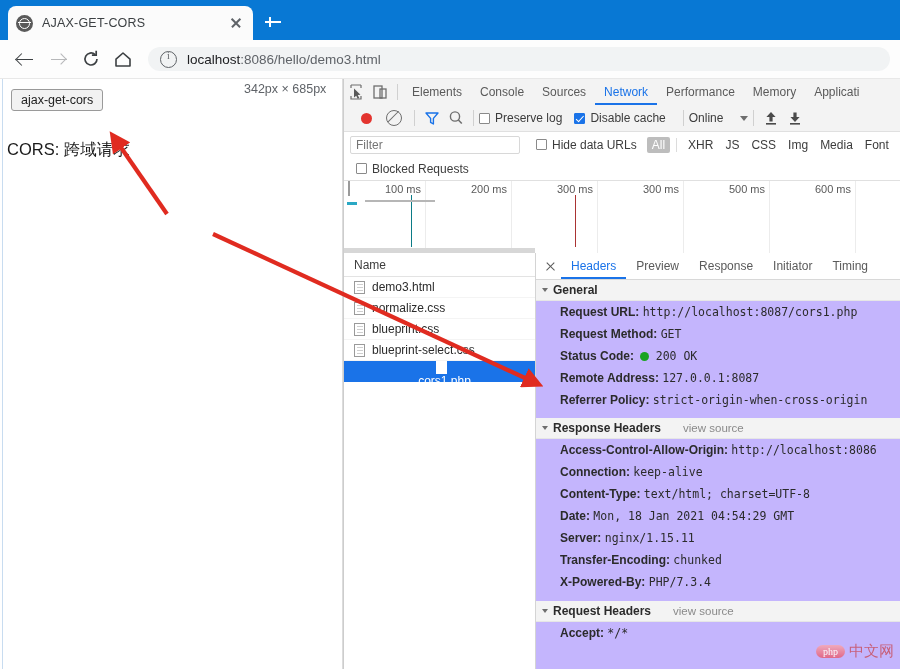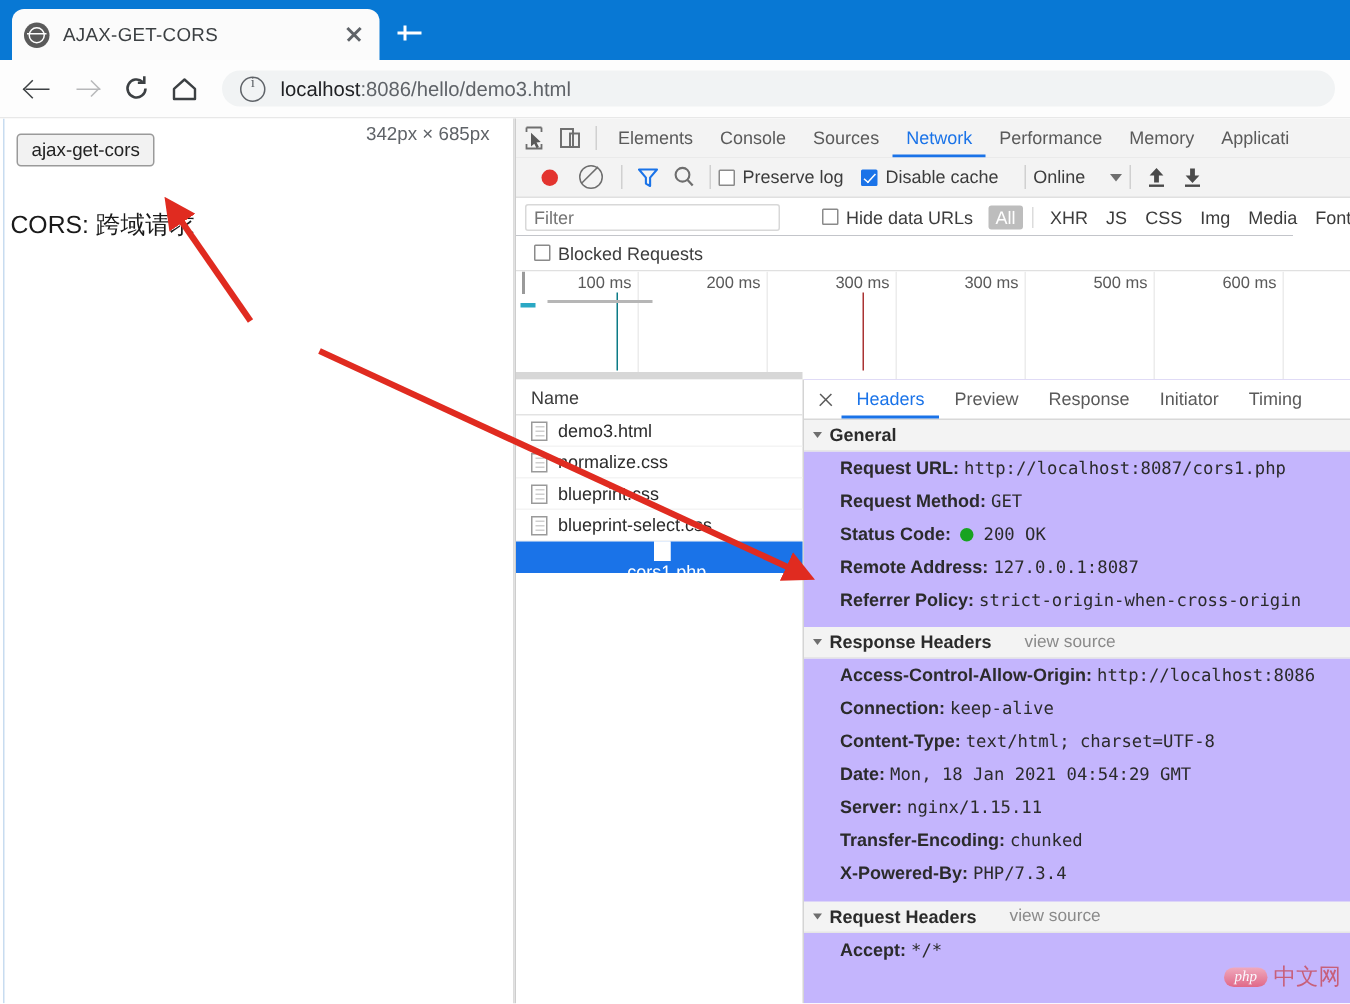--- a/index.html
+++ b/index.html
@@ -162,21 +162,21 @@
   .view-src{font-size:11.5px;color:#8a8a8a;margin-left:22px;cursor:pointer;}
   .hrow{padding:3px 0 3px 24px;font-size:12px;color:#2b2b2b;line-height:16px;}
   .hk{font-weight:bold;}
   .hv{font-family:"DejaVu Sans Mono","Liberation Mono",monospace;font-size:11.5px;color:#2b2b2b;}
   .status-dot{display:inline-block;width:9px;height:9px;border-radius:50%;background:#18a321;
     vertical-align:-1px;margin:0 3px;}
 
   
   .arrows{position:absolute;left:0;top:0;width:900px;height:669px;pointer-events:none;}
   .wm{position:absolute;right:6px;bottom:8px;display:flex;align-items:center;gap:4px;opacity:.92;}
-  .wm-php{background:linear-gradient(#f4a9b8,#e3627f);color:#fff;font-size:10px;font-style:italic;
+  .wm-php{background:linear-gradient(#f4a9b8,#e3627f);color:#fff;font-size:10px;
     padding:1px 7px;border-radius:9px;font-family:"Liberation Serif",serif;}
   .wm-cn{font-size:15px;color:#c8596f;}
 </style>
 </head>
 <body>
 
 <div id="root">
 
   <div class="tabstrip">
     <div class="tab">
@@ -279,21 +279,21 @@
       <div class="ic-btn">
         <svg width="24" height="24" viewBox="0 0 24 24">
             <path d="M12 16l-4.6-5h3V6.4h3.2V11h3z" fill="#4a4a4a"></path>
             <rect x="7" y="17" width="10" height="1.6" fill="#4a4a4a"></rect>
           </svg>
       </div>
     </div>
 
     <div class="dt-filterbar">
       <input class="filter-input" placeholder="Filter" style="">
-      <div class="tb-item" style="margin-left:28px;margin-right:9px;text-align:right;">
+      <div class="tb-item" style="margin-left:16px;margin-right:9px;text-align:right;">
         <span class="cbx"></span>
         <span class="tb-label">Hide data URLs</span>
       </div>
       <div class="ftype active">All</div>
       <div class="vsep"></div>
       <div class="ftype">XHR</div>
       <div class="ftype">JS</div>
       <div class="ftype">CSS</div>
       <div class="ftype">Img</div>
       <div class="ftype">Media</div>

